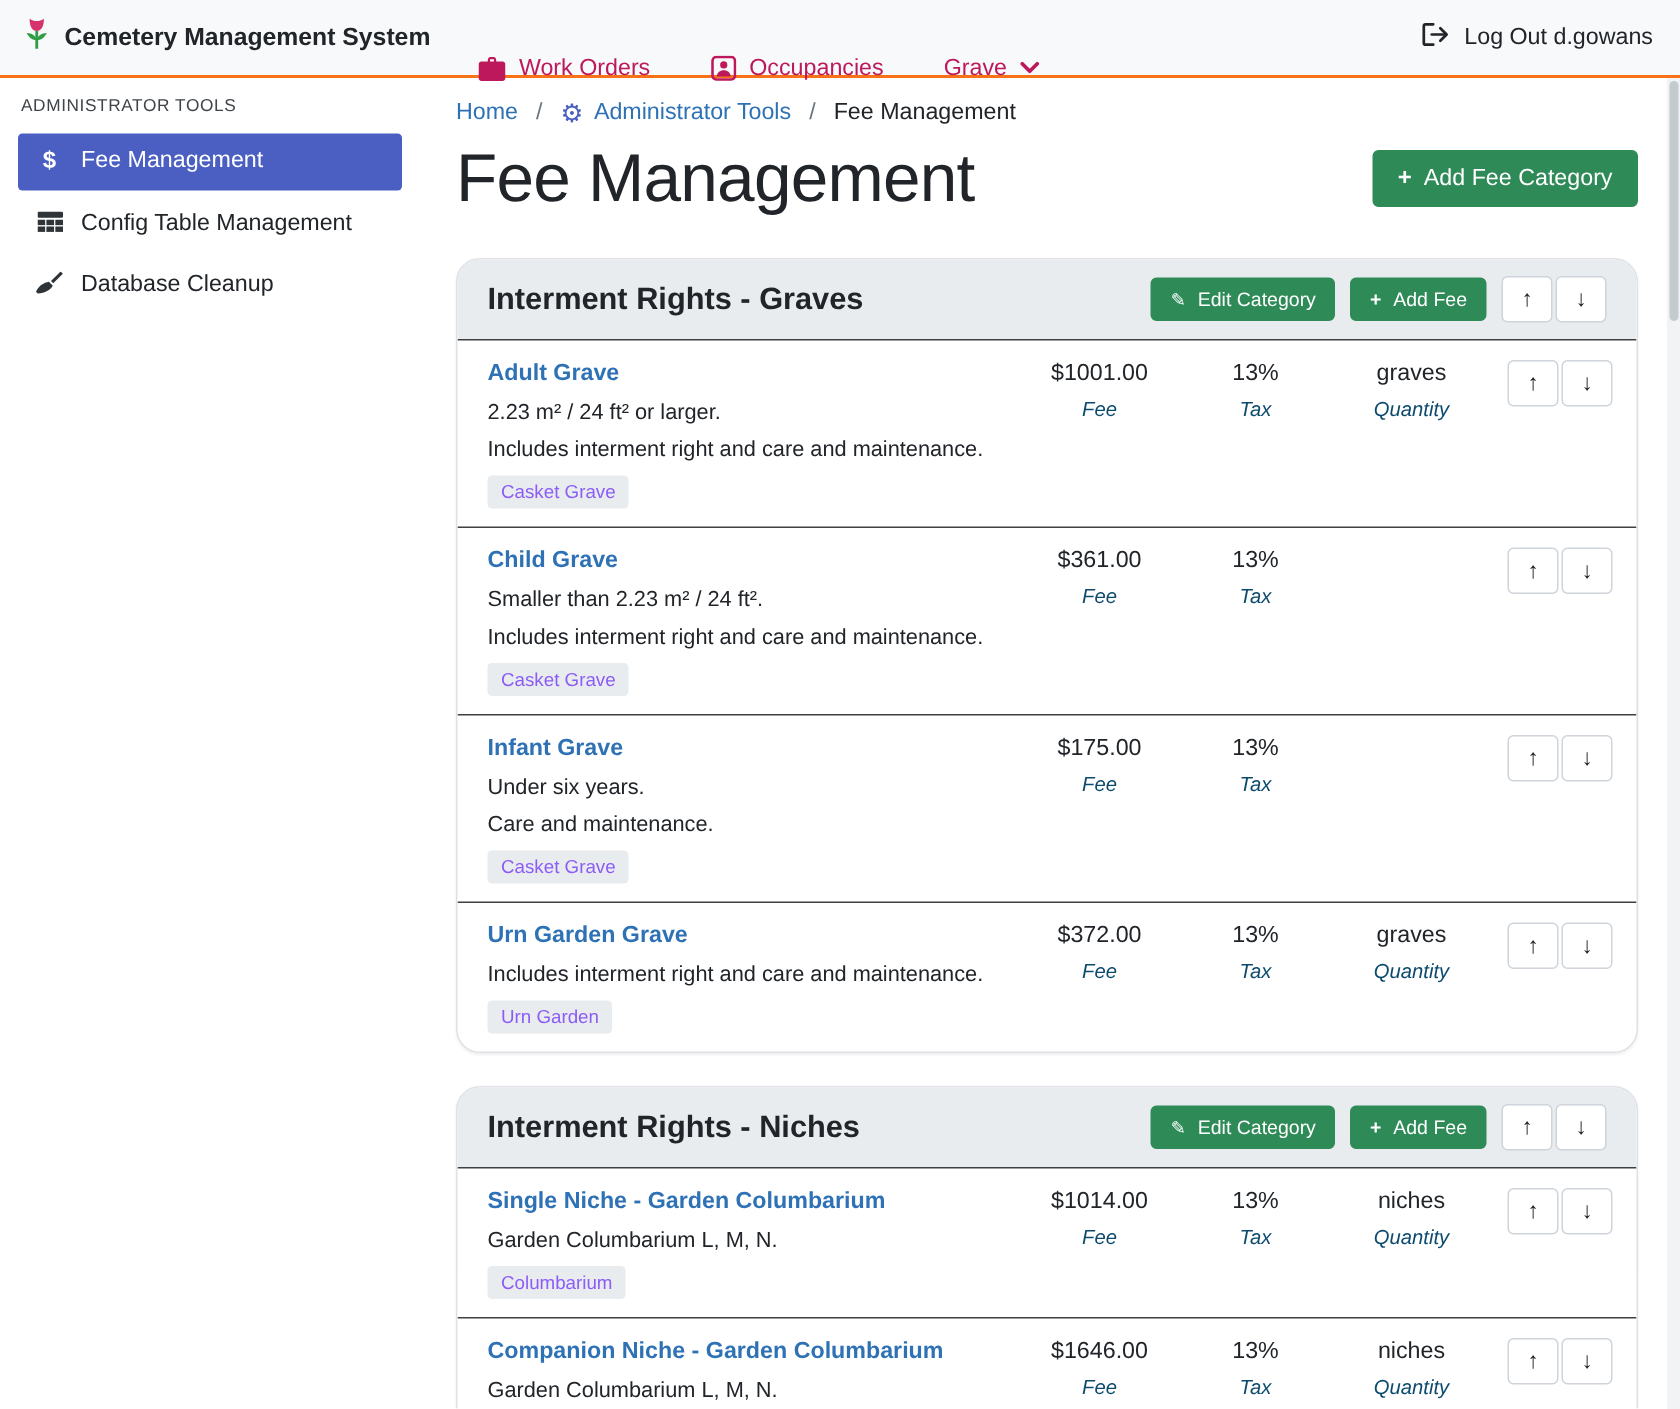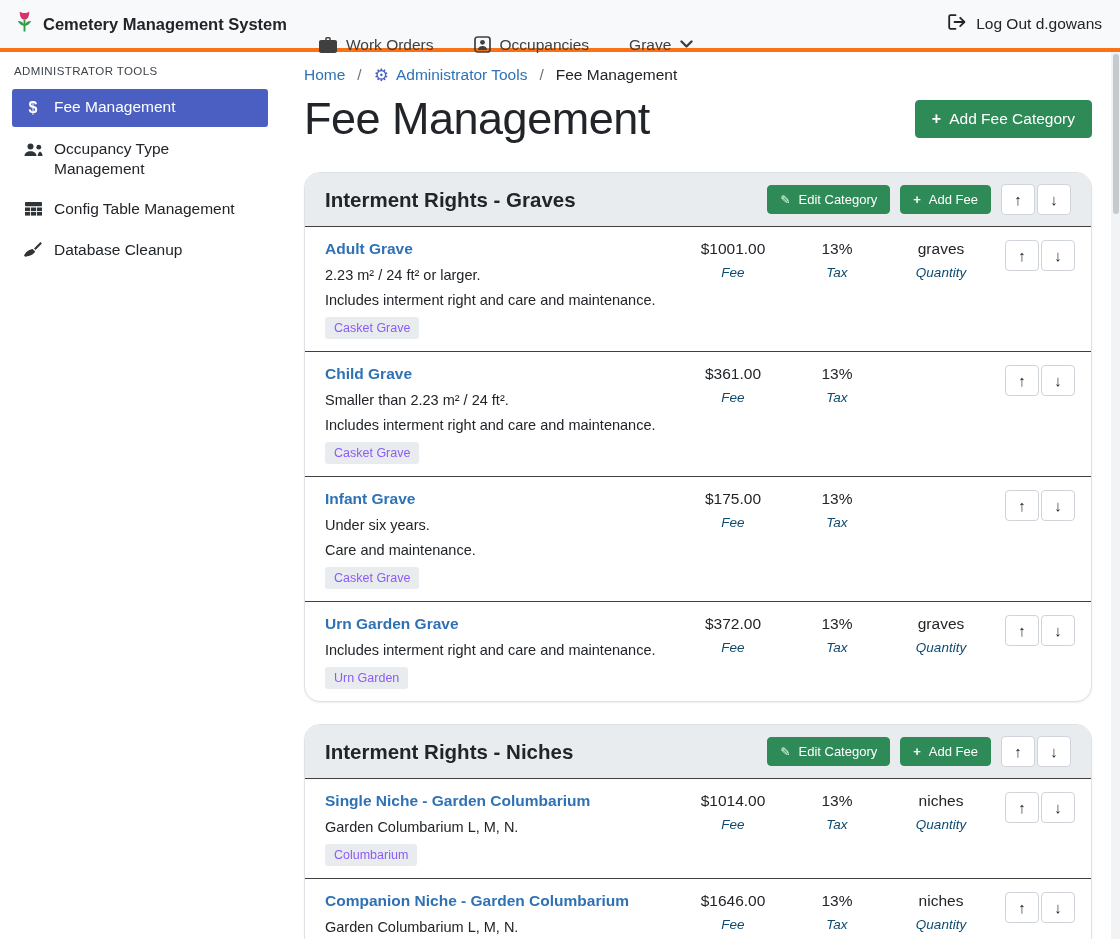--- a/index.html
+++ b/index.html
@@ -11,24 +11,24 @@
   }
   *{box-sizing:border-box;}
   html,body{margin:0;padding:0;}
   body{
     width:1120px;height:939px;overflow:hidden;background:#fff;
     font-family:"Liberation Sans","DejaVu Sans",sans-serif;
     color:#212529;font-size:15px;
   }
   
   .navbar{height:52px;background:var(--navbar-bg);display:flex;align-items:center;
-    padding:0 18px 0 14px;border-bottom:4px solid #f97316;}
+    padding:0 18px 0 14px;border-bottom:2px solid #f97316;}
   .brand{display:flex;align-items:center;gap:8px;font-weight:bold;font-size:16.5px;cursor:pointer;}
   .nav-links{display:flex;align-items:center;gap:40px;margin-left:32px;}
-  .nav-link{display:flex;align-items:center;gap:9px;font-size:15.5px;color:#404040;cursor:pointer;margin-top:41px;}
+  .nav-link{display:flex;align-items:center;gap:9px;font-size:15.5px;color:#be185d;cursor:pointer;margin-top:41px;}
   .nav-link svg{display:block;}
   .navbar-right{margin-left:auto;display:flex;align-items:center;gap:9px;font-size:15.5px;cursor:pointer;}
   
   .layout{display:flex;height:887px;}
   .sidebar{width:280px;flex:none;padding:13px 12px 0 12px;background:#fff;}
   .sidebar-heading{font-size:11.5px;letter-spacing:.4px;color:#3e444a;text-transform:uppercase;margin:0 2px 12px 2px;}
   .side-item{display:flex;align-items:flex-start;gap:10px;padding:8px 10px;border-radius:3px;
     font-size:15.5px;line-height:1.3;color:#212529;cursor:pointer;margin-bottom:4px;}
   .side-item .s-icon{width:22px;flex:none;text-align:center;color:#2f3438;margin-top:1px;}
   .side-item .s-icon svg{display:inline-block;vertical-align:-2px;}
@@ -135,31 +135,20 @@
 
   <div class="sidebar">
     <div class="sidebar-heading">Administrator Tools</div>
 
     <div class="side-item active">
       <span class="s-icon dollar-glyph">$</span>
       <span>Fee Management</span>
     </div>
     <div class="side-item">
       <span class="s-icon">
-        <svg width="19" height="14" viewBox="0 0 19 14" fill="currentColor">
-          <circle cx="6.5" cy="3.5" r="3"></circle>
-          <path d="M0.5 13c0-3 2.6-4.8 6-4.8s6 1.8 6 4.8z"></path>
-          <circle cx="14.8" cy="4.2" r="2.4"></circle>
-          <path d="M13.8 13c0-2 .8-3.7 2.2-4.5 1.6.7 2.5 2.3 2.5 4.5z"></path>
-        </svg>
-      </span>
-      <span>Occupancy Type Management</span>
-    </div>
-    <div class="side-item">
-      <span class="s-icon">
         <svg width="17" height="15" viewBox="0 0 17 15" fill="currentColor">
           <rect x="0" y="0" width="17" height="4.2" rx="1"></rect>
           <rect x="0" y="5.5" width="5.1" height="3.6"></rect>
             <rect x="5.95" y="5.5" width="5.1" height="3.6"></rect>
             <rect x="11.9" y="5.5" width="5.1" height="3.6"></rect>
           <rect x="0" y="10" width="5.1" height="3.6"></rect>
             <rect x="5.95" y="10" width="5.1" height="3.6"></rect>
             <rect x="11.9" y="10" width="5.1" height="3.6"></rect>
         </svg>
       </span>

